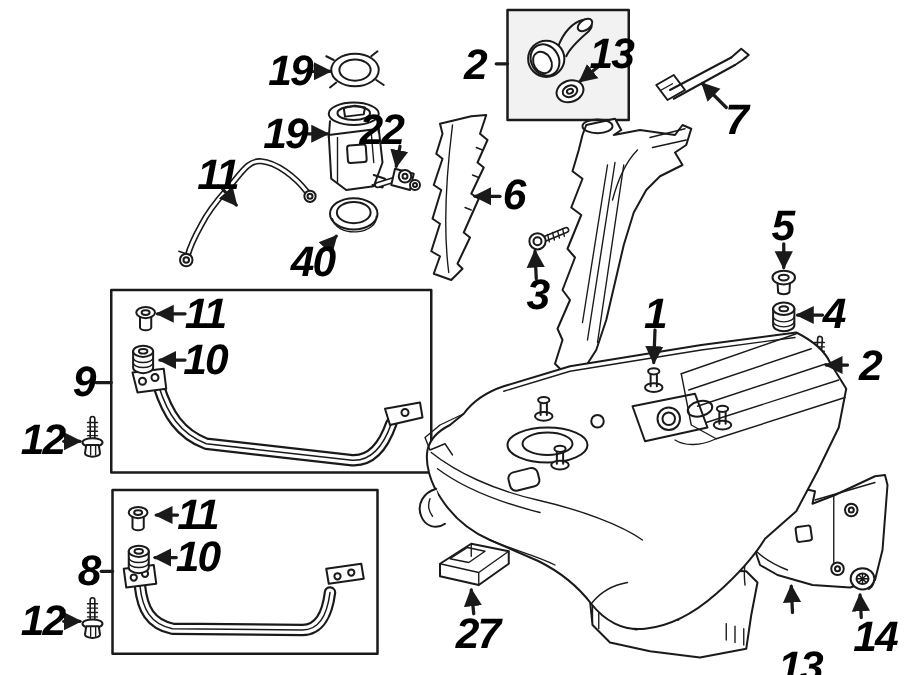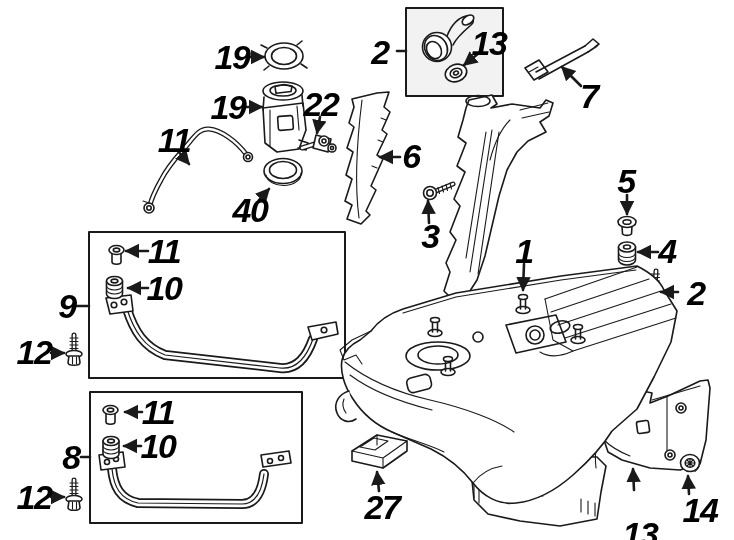--- a/index.html
+++ b/index.html
@@ -327,14 +327,14 @@
 <div class="callout" style="left:34px;top:497px">12</div>
 <div class="callout" style="left:640px;top:534px">13</div>
 <div class="callout" style="left:700px;top:510px">14</div>
 <div class="callout" style="left:380px;top:52px">2</div>
 <div class="callout" style="left:489px;top:43px">13</div>
 <div class="callout" style="left:174px;top:140px">11</div>
 <div class="callout" style="left:228px;top:107px">19</div>
 <div class="callout" style="left:232px;top:57px">19</div>
 <div class="callout" style="left:250px;top:210px">40</div>
 <div class="callout" style="left:382px;top:507px">27</div>
-<div class="callout" style="left:321px;top:104px">22</div>
+<div class="callout" style="left:305px;top:104px">22</div>
 </div>
 
 </body></html>

